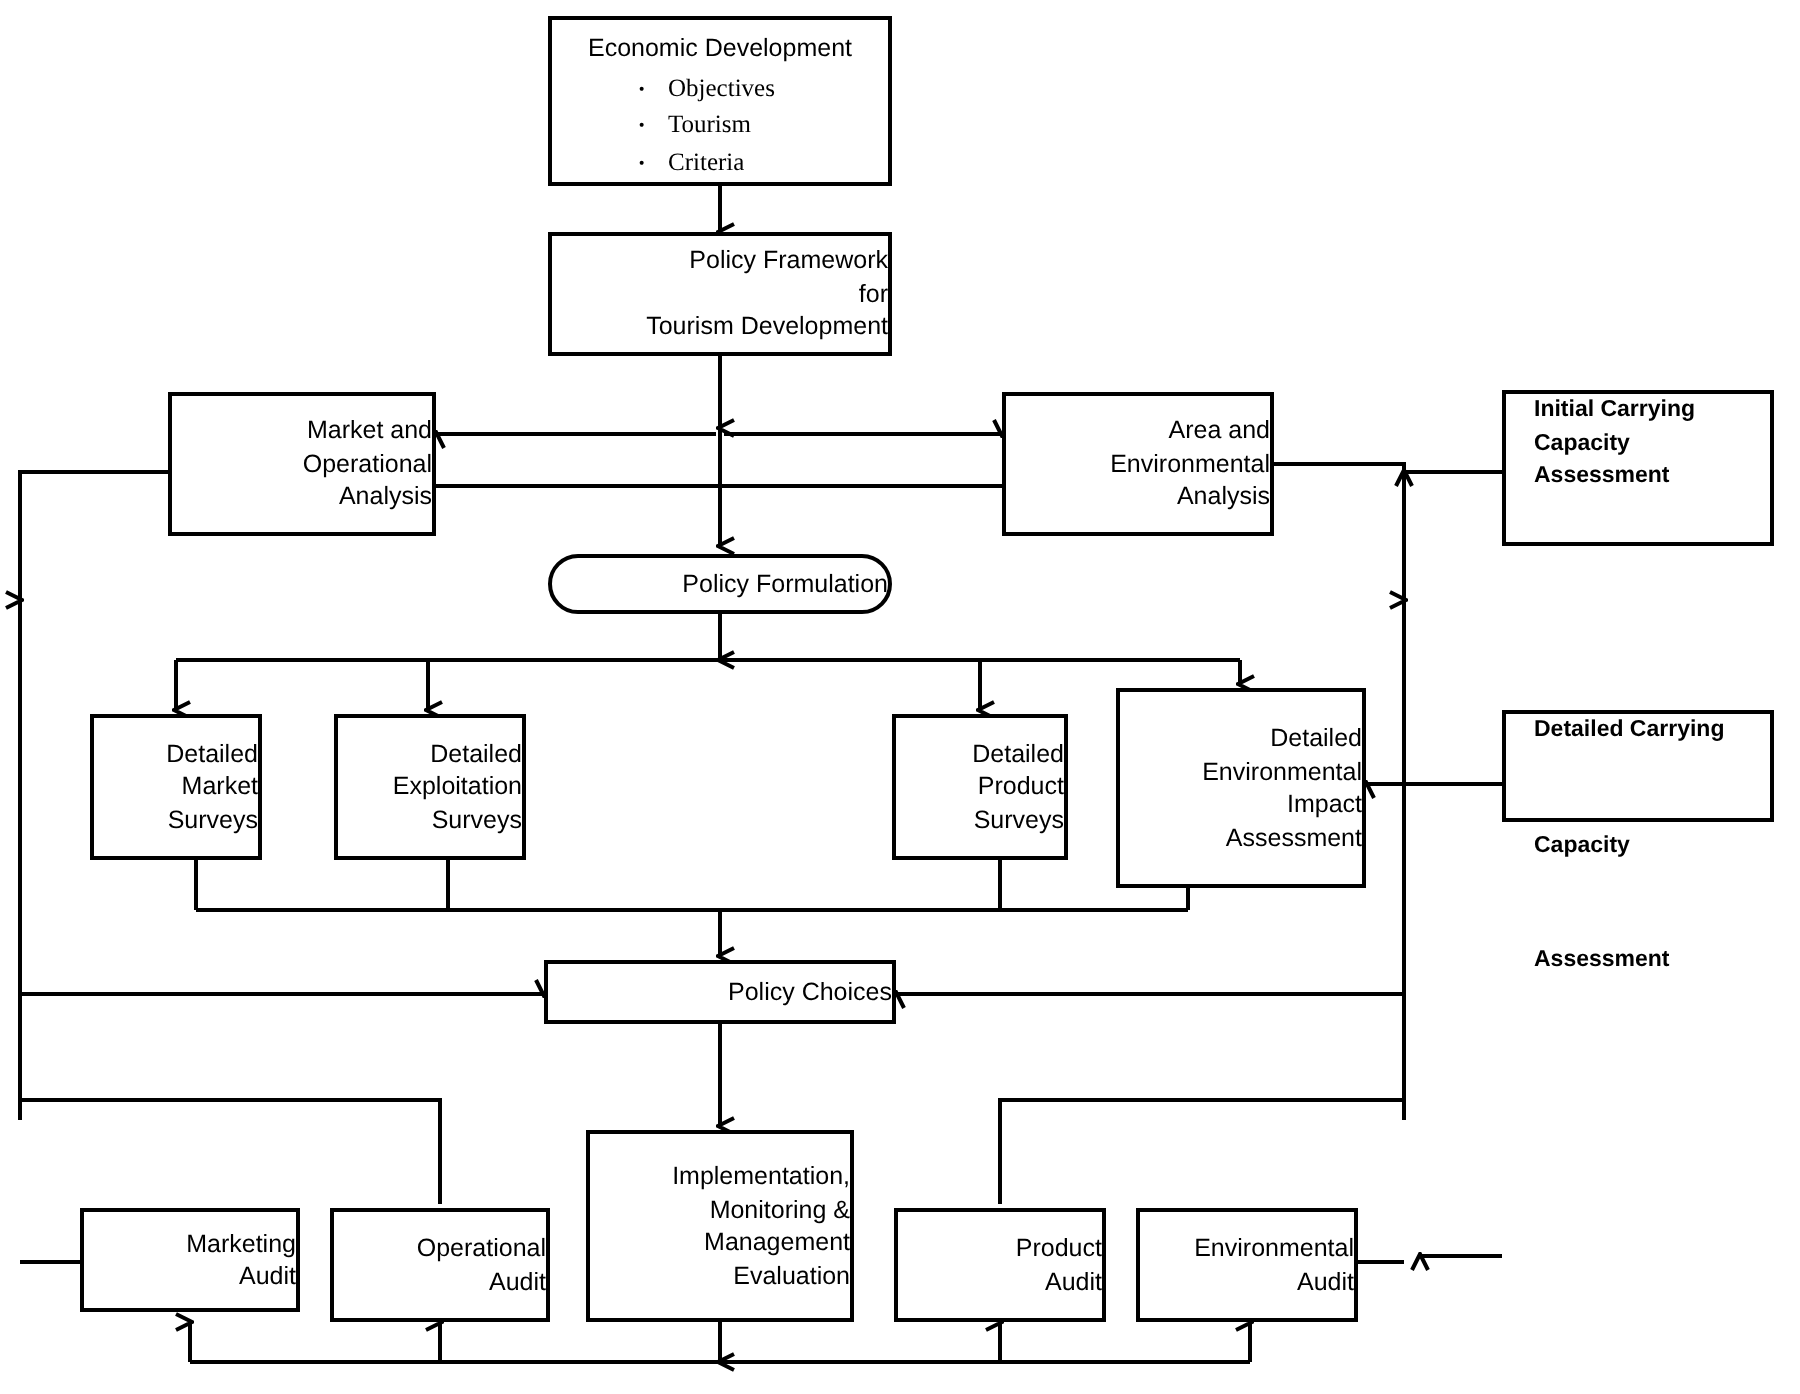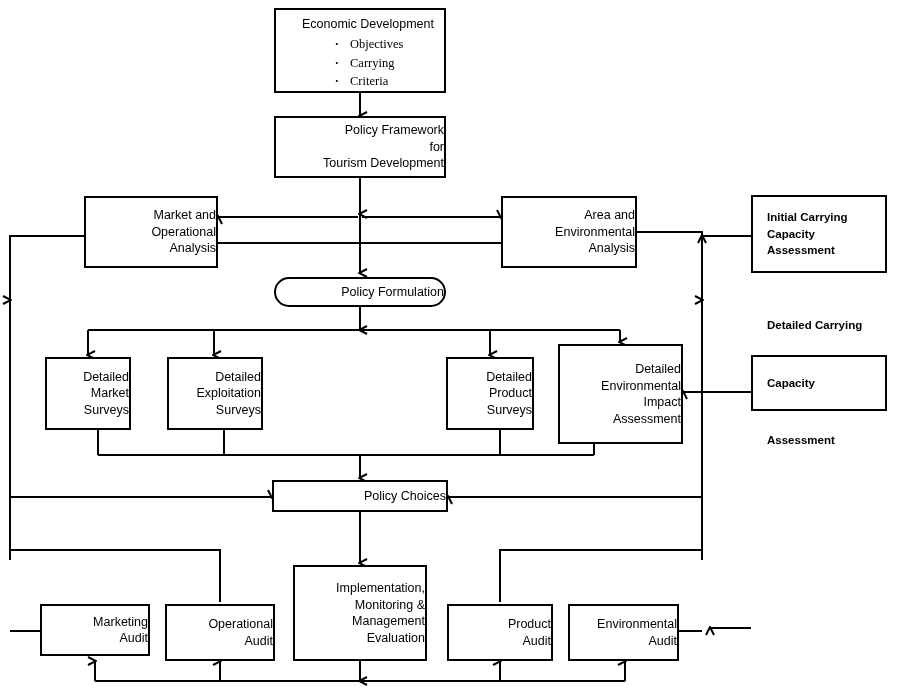--- a/index.html
+++ b/index.html
@@ -14,34 +14,34 @@
     flex-direction:column;
     align-items:flex-end;
     justify-content:center;
     text-align:center;
     font-size:12.5px;
     line-height:1.32;
     color:#000;
     z-index:5;
   }
   .node .ln{display:block;white-space:pre;}
-  .node.bullets{align-items:stretch;justify-content:flex-end;padding-top:6px;padding-left:16px;}
+  .node.bullets{align-items:stretch;justify-content:flex-start;padding-top:6px;}
   .node.bullets .title{text-align:center;display:block;margin-bottom:2px;}
   .node.bullets ul{margin:0;padding:0 0 0 42px;list-style:none;text-align:left;font-family:Liberation Serif, serif;}
   .node.bullets li{position:relative;padding-left:16px;line-height:1.5;}
   .node.bullets li:before{content:"\00B7";position:absolute;left:0;top:-1px;font-size:17px;line-height:1.25;}
   .note{
     position:absolute;
     border:2px solid #000;
     background:#fff;
     box-sizing:border-box;
     display:flex;
     flex-direction:column;
     align-items:flex-start;
-    justify-content:center;
+    justify-content:flex-start;
     text-align:left;
     padding-left:14px;
     font-size:11.5px;
     font-weight:bold;
     line-height:1.45;
     color:#000;
     z-index:5;
   }
   .note .ln{display:block;white-space:pre;}
   svg#wires{position:absolute;left:0;top:0;width:900px;height:697px;z-index:1;}
@@ -124,21 +124,21 @@
     <line x1="95" y1="681" x2="95" y2="661" marker-end="url(#ah-up)"></line>
     <line x1="220" y1="681" x2="220" y2="661" marker-end="url(#ah-up)"></line>
     <line x1="500" y1="681" x2="500" y2="661" marker-end="url(#ah-up)"></line>
     <line x1="625" y1="681" x2="625" y2="661" marker-end="url(#ah-up)"></line>
   </svg>
 
   <div class="node bullets" style="left:274px;top:8px;width:172px;height:85px;">
     <span class="title">Economic Development</span>
     <ul>
       <li>Objectives</li>
-      <li>Carrying</li>
+      <li>Tourism</li>
       <li>Criteria</li>
     </ul>
   </div>
 
   <div class="node" style="left:274px;top:116px;width:172px;height:62px;">
     <span class="ln">Policy Framework</span>
     <span class="ln">for</span>
     <span class="ln">Tourism Development</span>
   </div>
 

